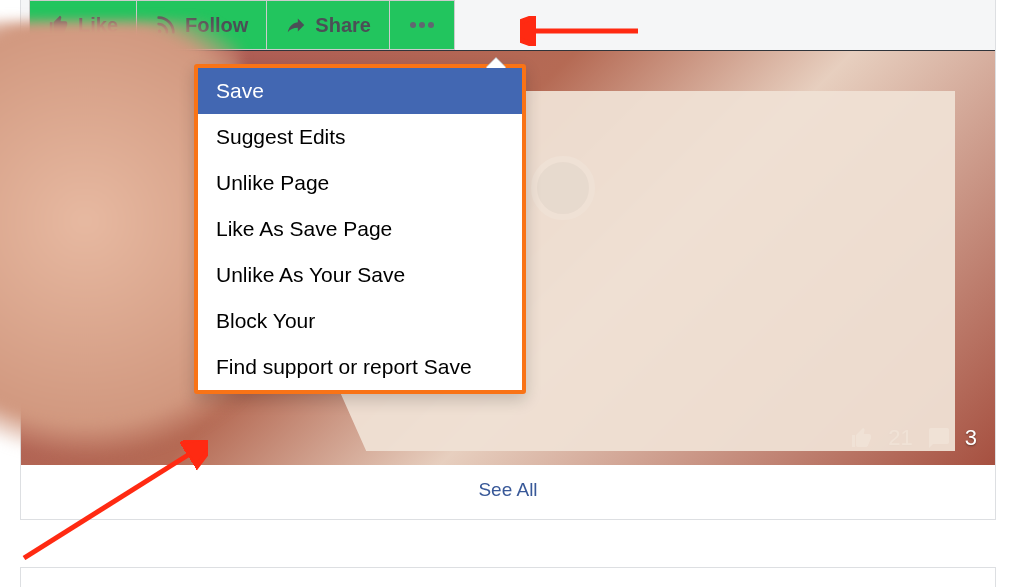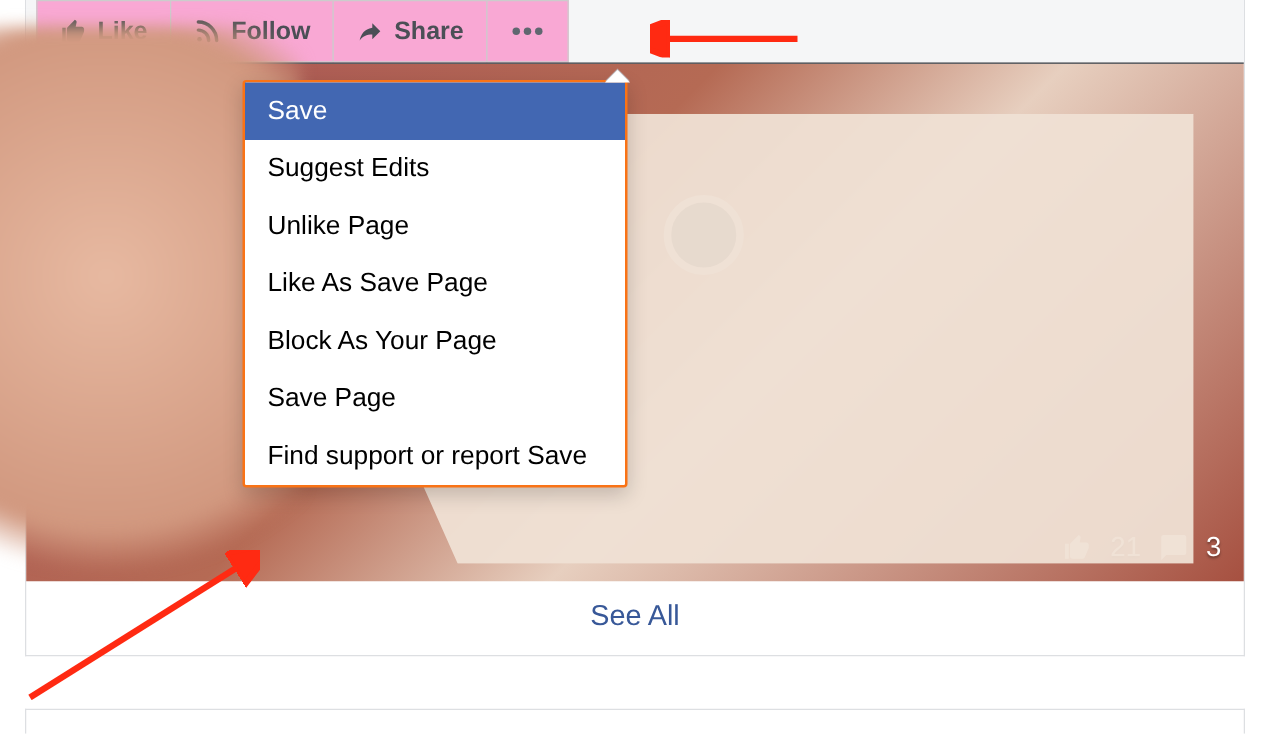--- a/index.html
+++ b/index.html
@@ -23,21 +23,21 @@
     .toolbar {
       display: flex;
       padding: 0;
       background: #f5f6f7;
     }
     .tb-btn {
       display: flex;
       align-items: center;
       gap: 8px;
       padding: 10px 18px;
-      background: #f9a8d4;
+      background: #22c55e;
       border: 1px solid #ccc;
       margin-left: -1px;
       color: #4b4f56;
       font-size: 20px;
       font-weight: 600;
       cursor: pointer;
       height: 50px;
     }
     .tb-btn:first-child { margin-left: 8px; }
     .tb-btn .icn { display: inline-flex; align-items: center; }
@@ -84,31 +84,31 @@
       color: #fff;
       font-size: 22px;
       font-weight: 500;
       text-shadow: 0 1px 2px rgba(0,0,0,.4);
     }
     .reactions .icn { display: inline-flex; }
     .seeall {
       text-align: center;
       padding: 14px 0 18px;
       color: #385898;
-      font-size: 23px;
+      font-size: 19px;
       cursor: pointer;
     }
     
     .menu {
       position: absolute;
       left: 194px;
       top: 64px;
-      width: 308px;
+      width: 332px;
       background: #fff;
-      border: 2px solid #f97316;
+      border: 4px solid #f97316;
       border-radius: 3px;
       box-shadow: 0 6px 16px rgba(0,0,0,.18);
       z-index: 10;
     }
     .menu::before {
       content: "";
       position: absolute;
       top: -10px;
       left: 288px;
       width: 0; height: 0;
@@ -207,22 +207,22 @@
   <div class="seeall">
     <span>See All</span>
   </div>
 </div>
 
 <div class="menu">
     <div class="menu-item hover">Save</div>
     <div class="menu-item">Suggest Edits</div>
     <div class="menu-item">Unlike Page</div>
     <div class="menu-item">Like As Save Page</div>
-    <div class="menu-item">Block As Your Page</div>
-    <div class="menu-item">Save Page</div>
+    <div class="menu-item">Unlike As Your Save</div>
+    <div class="menu-item">Block Your</div>
     <div class="menu-item">Find support or report Save</div>
   </div>
 
 <div class="secondary-card"></div>
 
 <svg class="arrow" style="left:520px; top:16px;" width="120" height="30">
   <defs>
       <marker id="ah1" markerWidth="10" markerHeight="10" refX="2" refY="3" orient="auto">
         <path d="M0,0 L0,6 L8,3 z" fill="#ff2a12"></path>
       </marker>

